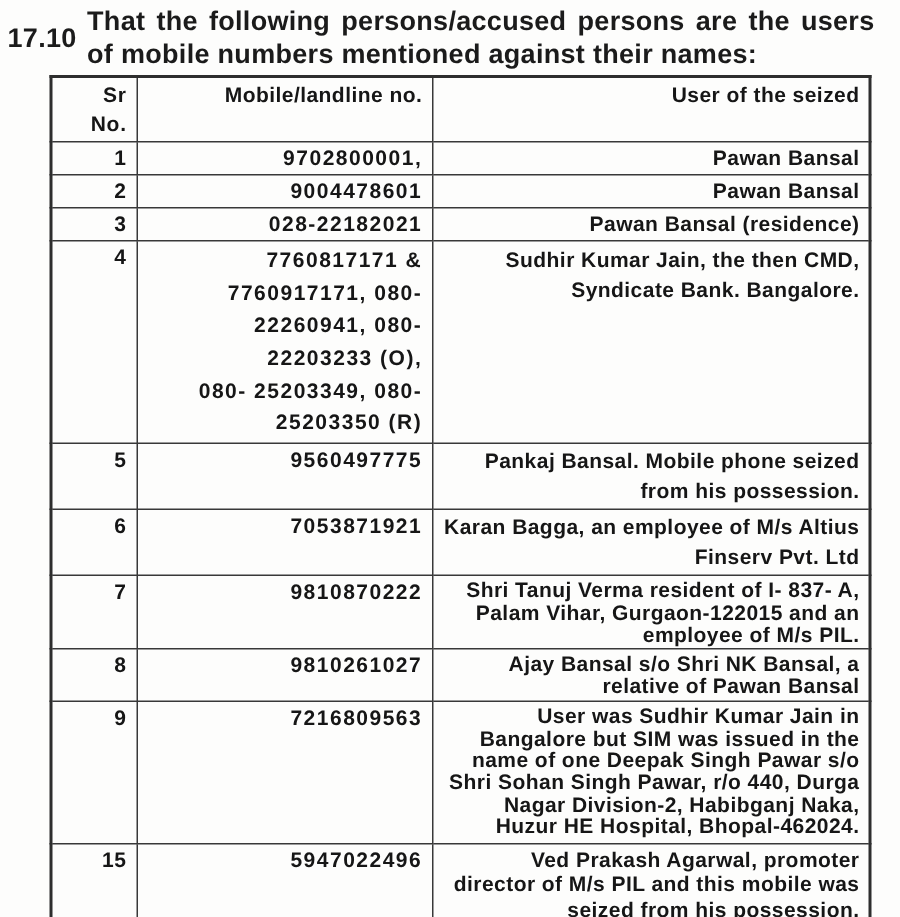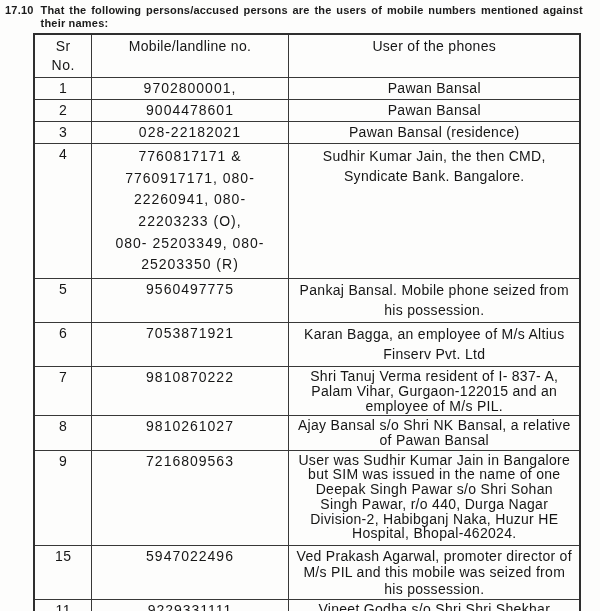--- a/index.html
+++ b/index.html
@@ -12,24 +12,24 @@
     width: 600px;
     min-height: 611px;
     background: #fdfdfc;
     color: #1b1b1b;
     font-family: "Liberation Sans", sans-serif;
     box-sizing: border-box;
     padding: 4px 10px 2px 5px;
   }
   .heading {
     display: flex;
-    align-items: flex-start;
+    align-items: center;
     gap: 7px;
     width: 578px;
-    font-size: 11px;
+    font-size: 18px;
     font-weight: bold;
     line-height: 1.22;
     letter-spacing: 0.2px;
     margin-bottom: 2px;
   }
   .heading .hnum {
     white-space: nowrap;
   }
   .heading .htext {
     flex: 1;
@@ -44,23 +44,23 @@
   }
   table.phones col.c-sr     { width: 57px; }
   table.phones col.c-mobile { width: 197px; }
   table.phones col.c-user   { width: 292px; }
   table.phones th,
   table.phones td {
     border: 1.5px solid #383838;
     vertical-align: top;
     padding: 2px 6px 2px 7px;
     font-size: 14px;
-    font-weight: normal;
+    font-weight: bold;
     color: #161616;
-    text-align: center;
+    text-align: right;
     overflow: hidden;
   }
   th.sr-head, td.sr-cell {
     white-space: pre-line;
     letter-spacing: 0.5px;
   }
   td.mobile-cell {
     white-space: pre-line;
     letter-spacing: 1px;
     line-height: 1.22;
@@ -107,21 +107,21 @@
     <colgroup>
       <col class="c-sr">
       <col class="c-mobile">
       <col class="c-user">
     </colgroup>
     <thead>
       <tr class="h-head">
         <th class="sr-head">Sr
 No.</th>
         <th>Mobile/landline no.</th>
-        <th>User of the phones</th>
+        <th>User of the seized</th>
       </tr>
     </thead>
     <tbody>
       <tr class="r1">
         <td class="sr-cell">1</td>
         <td class="mobile-cell">9702800001,</td>
         <td class="user-cell">Pawan Bansal</td>
       </tr>
       <tr class="r2">
         <td class="sr-cell">2</td>

